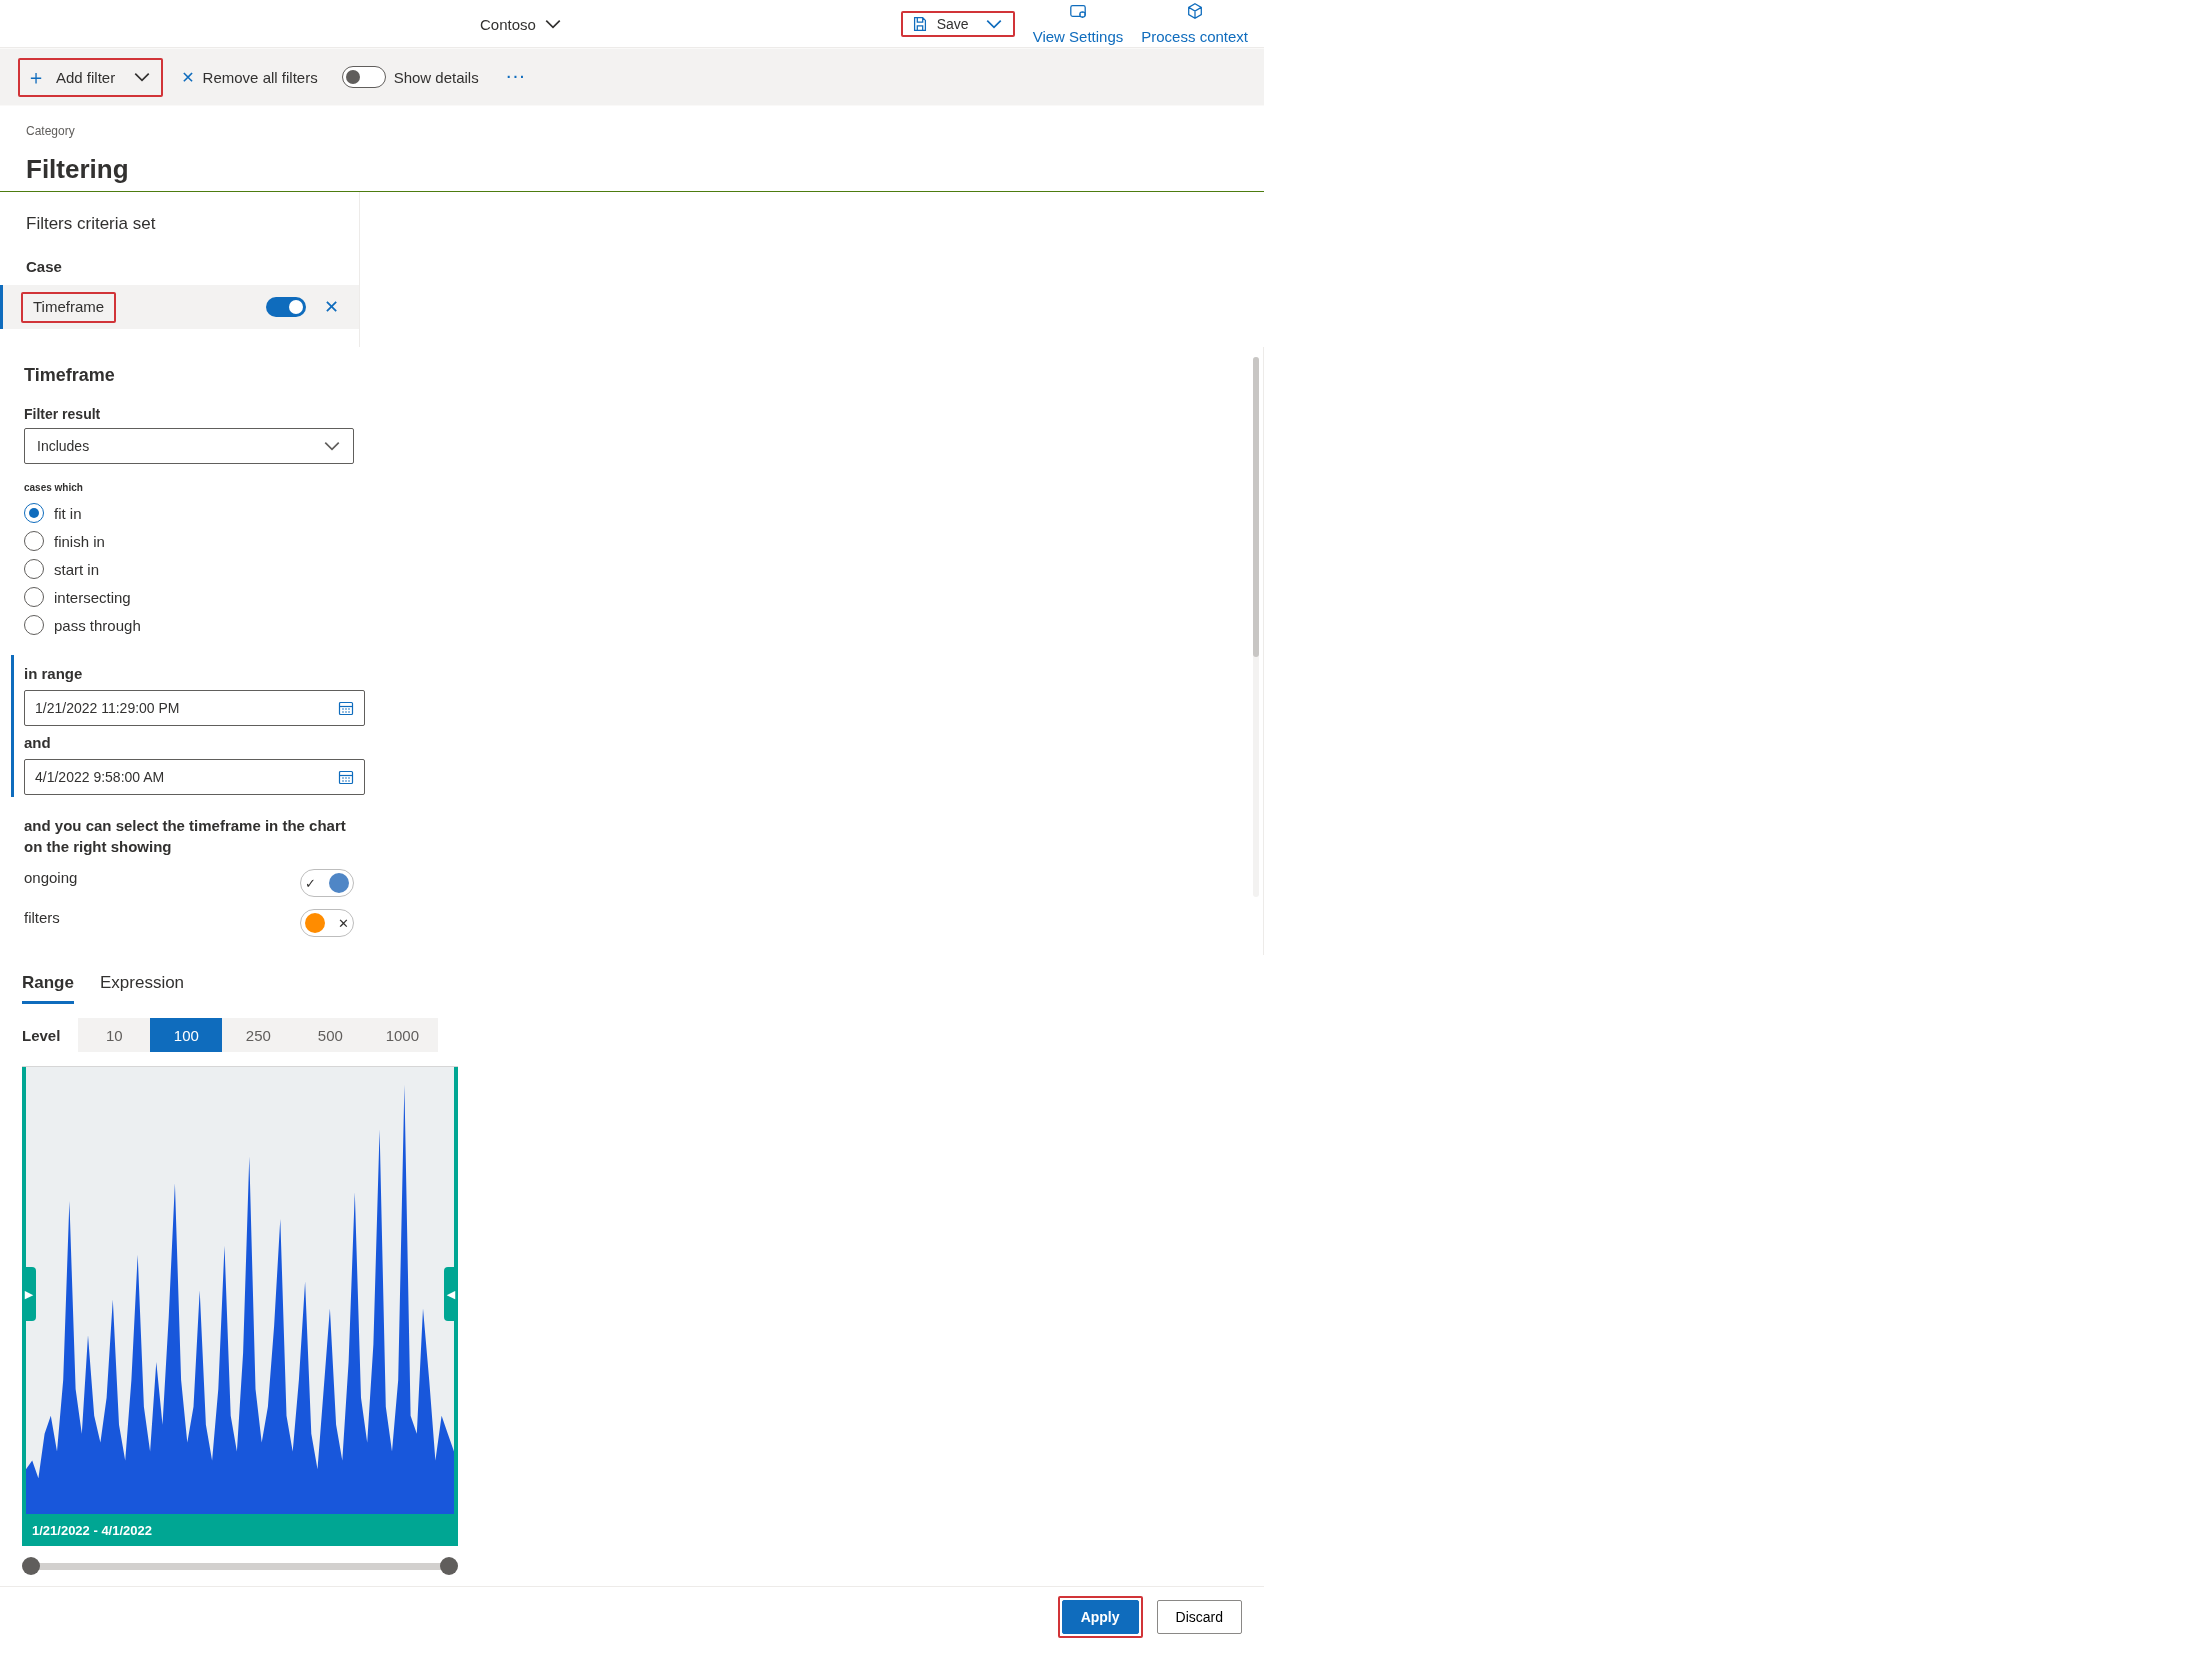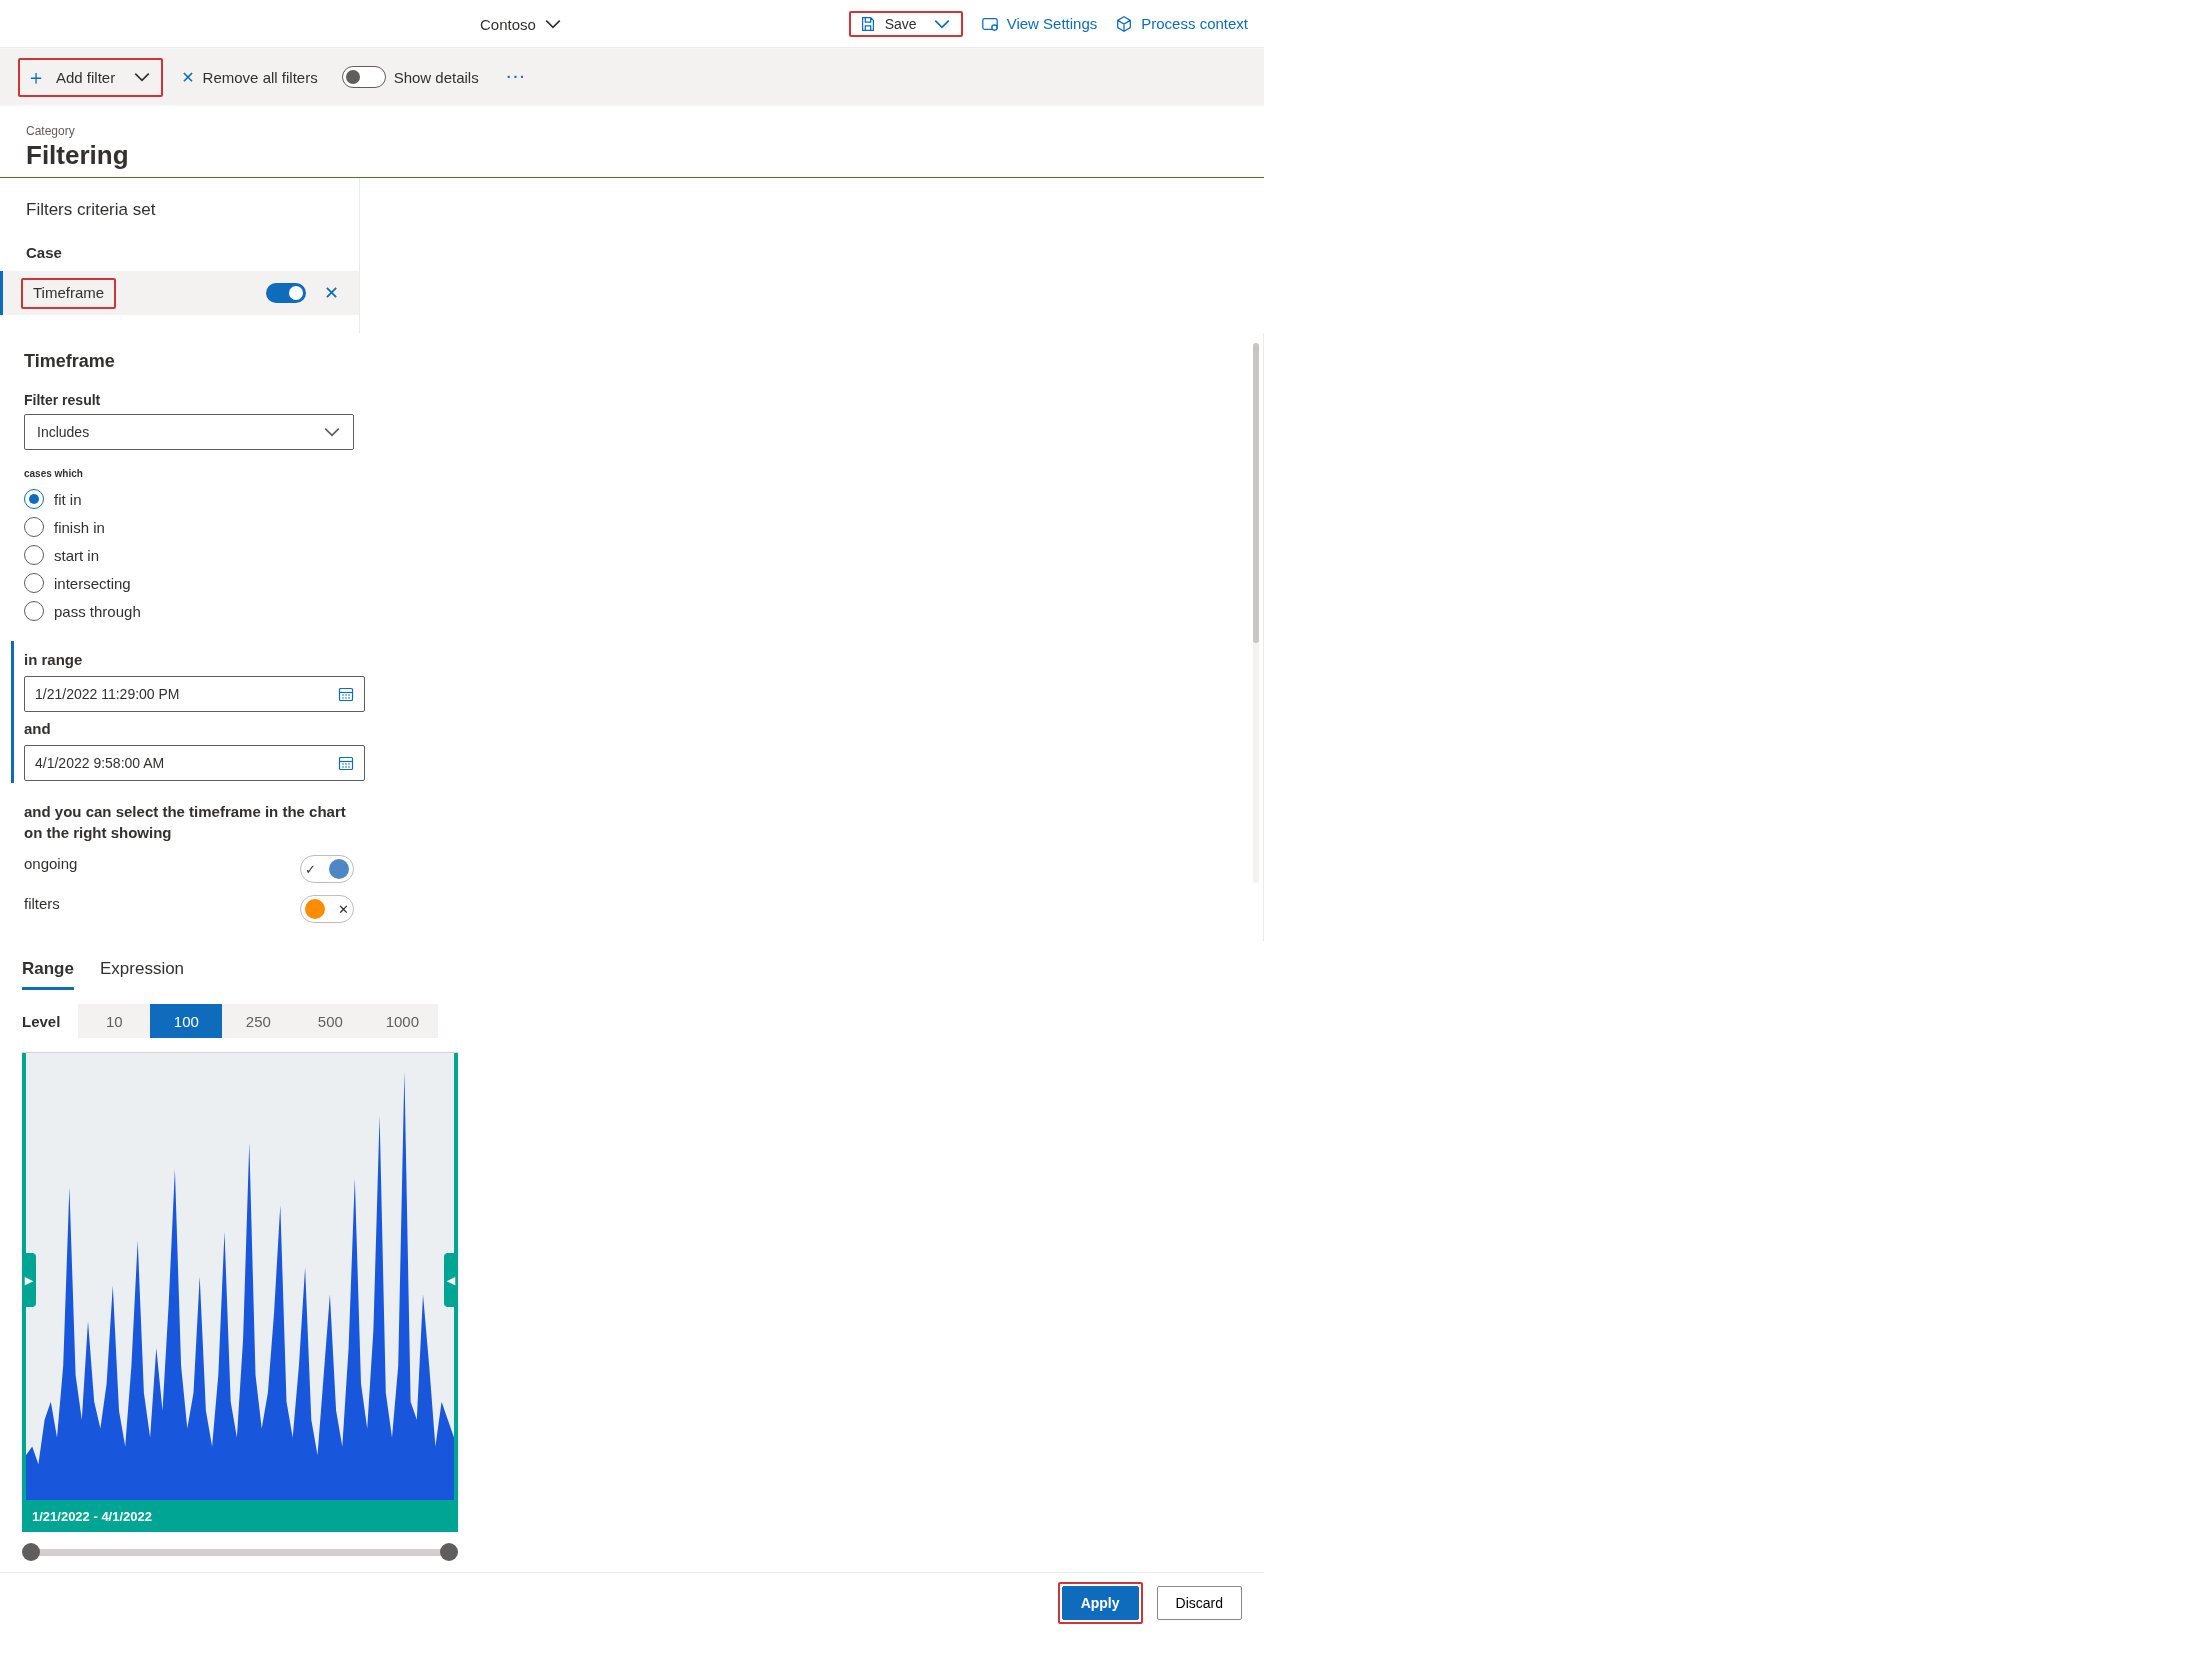--- a/index.html
+++ b/index.html
@@ -11,21 +11,21 @@
   }
   .top-bar {
     height: 48px; display: flex; align-items: center;
     padding: 0 16px; border-bottom: 1px solid #edebe9;
   }
   .top-spacer { flex: 1; }
   .top-dd { display: flex; align-items: flex-end; gap: 8px; position: absolute; left: 480px; }
   .top-dd .env { font-size: 15px; }
   .chev { width: 12px; height: 12px; }
   .top-actions { display: flex; align-items: center; gap: 18px; margin-left: auto; }
-  .top-btn { display: flex; align-items: center; gap: 8px; color: #0f6cbd; font-size: 15px; cursor: pointer; }
+  .top-btn { display: flex; align-items: center; gap: 8px; color: #0f6cbd; font-size: 15px; cursor: pointer; flex-direction: column; }
   .red-box { border: 2px solid #d13438; border-radius: 2px; }
   .save-wrap { padding: 2px 10px 2px 8px; display: flex; align-items: center; gap: 8px; }
 
   .toolbar {
     height: 58px; background: #f3f2f1; border-top: 1px solid #faf9f8;
     border-bottom: 1px solid #faf9f8;
     display: flex; align-items: center; padding: 0 18px; gap: 18px;
   }
   .tb-addfilter {
     display: flex; align-items: center; gap: 10px;
@@ -42,21 +42,21 @@
   }
   .toggle-pill .knob {
     width: 14px; height: 14px; border-radius: 50%; background: #605e5c;
     position: absolute; top: 3px; left: 3px;
   }
 
   .overflow { color: #0f6cbd; letter-spacing: 2px; font-weight: bold; }
 
   .page-head { padding: 18px 26px 6px; }
   .page-cat { font-size: 12px; color: #605e5c; }
-  .page-title { font-size: 26px; font-weight: 600; margin-top: 2px; }
+  .page-title { font-size: 26px; font-weight: 600; margin-top: 16px; }
 
   .main { display: flex; border-top: 1px solid #4d7c0f; flex-direction: column; }
   .col-left {
     width: 360px; border-right: 1px solid #edebe9;
     padding: 18px 0 18px 0;
   }
   .fc-head { font-size: 17px; padding: 4px 26px 18px; font-weight: 400; }
   .fc-sub { font-size: 15px; font-weight: 600; padding: 6px 26px 10px; }
   .fc-row {
     height: 44px; display: flex; align-items: center;

